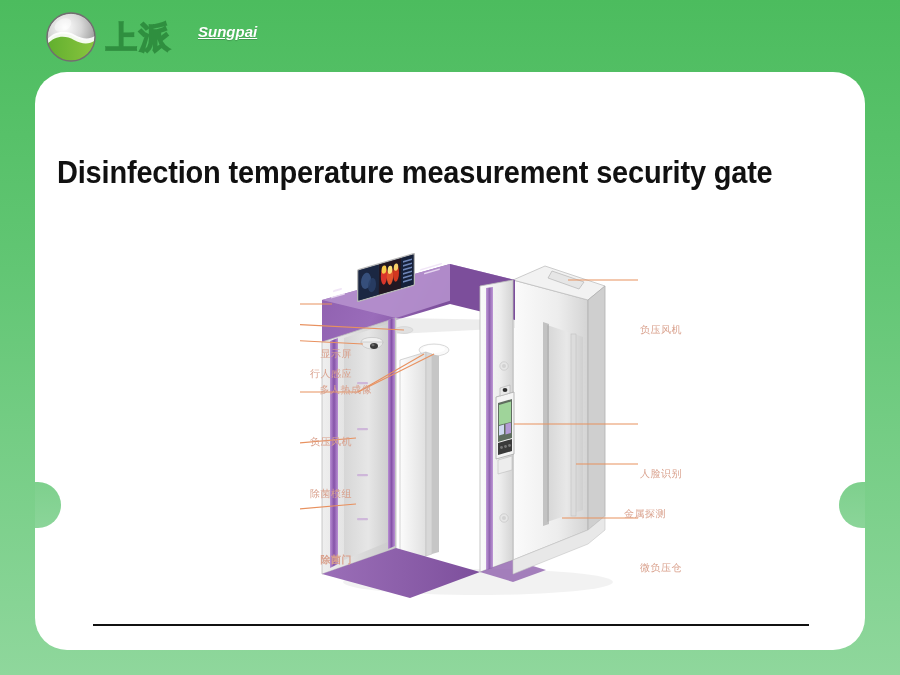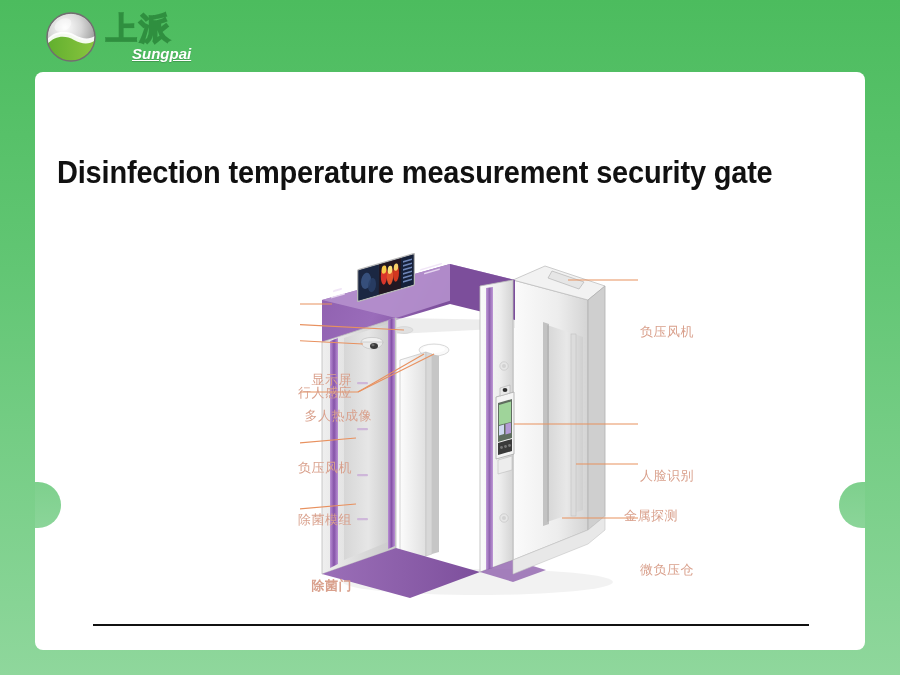--- a/index.html
+++ b/index.html
@@ -17,41 +17,41 @@
   
   #logo {
     position: absolute; left: 44px; top: 8px;
     width: 230px; height: 58px;
     display: flex; align-items: center; gap: 8px;
   }
   #logo-mark {
     width: 54px; height: 54px; position: relative; flex: 0 0 auto;
   }
   #logo-mark svg { display: block; }
-  #logo-words { display: flex; flex-direction: column; line-height: 1; }
+  #logo-words { display: flex; flex-direction: row; line-height: 1; }
   #logo-cn {
     font-size: 31px; font-weight: 700; color: #ffffff;
     letter-spacing: 2px;
     -webkit-text-stroke: 1.5px #2f8f3f;
     text-shadow: 0 1px 0 rgba(0,0,0,.12);
     font-family: "DejaVu Sans", sans-serif;
   }
   #logo-en {
     font-size: 15px; font-style: italic; font-weight: 700;
     color: #ffffff; margin-top: 2px; margin-left: 26px;
     text-shadow: 0 1px 1px rgba(0,0,0,.18);
     text-decoration: underline;
   }
 
   
   #card {
     position: absolute; left: 35px; top: 72px;
     width: 830px; height: 578px;
     background: #ffffff;
-    border-radius: 8px;
+    border-radius: 32px;
   }
   
   .notch {
     position: absolute; top: 482px;
     width: 26px; height: 46px;
     background: linear-gradient(180deg, #7ed08d 0%, #8bd599 100%);
     z-index: 4;
   }
   .notch.left  { left: 35px;  border-radius: 0 24px 24px 0; }
   .notch.right { left: 839px; border-radius: 24px 0 0 24px; }
@@ -77,26 +77,26 @@
   #figure {
     position: absolute; left: 265px; top: 170px;
     width: 380px; height: 370px;
   }
   #figure svg { display: block; }
 
   
   .callout {
     position: absolute;
     font-family: "DejaVu Sans", sans-serif;
-    font-size: 13px;
+    font-size: 10px;
     color: #d9a08c;
     white-space: nowrap;
     letter-spacing: 0.5px;
   }
-  .callout.l { text-align: left; margin-top: 24px; }
+  .callout.l { text-align: left; }
   .callout.r { text-align: left; }
 </style>
 </head>
 <body>
 
 <div id="stage">
 
   <div id="logo">
     <div id="logo-mark">
       <svg width="54" height="54" viewBox="0 0 54 54">
@@ -305,21 +305,21 @@
 
         <g stroke="#e8915f" stroke-width="1.1" fill="none">
           <line x1="268" y1="38" x2="338" y2="38"></line>
           <line x1="214" y1="182" x2="338" y2="182"></line>
           <line x1="276" y1="222" x2="338" y2="222"></line>
           <line x1="262" y1="276" x2="338" y2="276"></line>
         </g>
       </svg>
 
       <div class="callout l" style="right:328px; top:105px;"><span>显示屏</span></div>
-      <div class="callout l" style="right:328px; top:118px;"><span>行人感应</span></div>
+      <div class="callout l" style="right:328px; top:125px;"><span>行人感应</span></div>
       <div class="callout l" style="right:308px; top:141px;"><span>多人热成像</span></div>
       <div class="callout l" style="right:328px; top:193px;"><span>负压风机</span></div>
       <div class="callout l" style="right:328px; top:245px;"><span>除菌模组</span></div>
       <div class="callout l" style="right:328px; top:311px;font-weight:bold;"><span>除菌门</span></div>
 
       <div class="callout r" style="left:340px; top:81px;"><span>负压风机</span></div>
       <div class="callout r" style="left:340px; top:225px;"><span>人脸识别</span></div>
       <div class="callout r" style="left:324px; top:265px;"><span>金属探测</span></div>
       <div class="callout r" style="left:340px; top:319px;"><span>微负压仓</span></div>
     </div>

